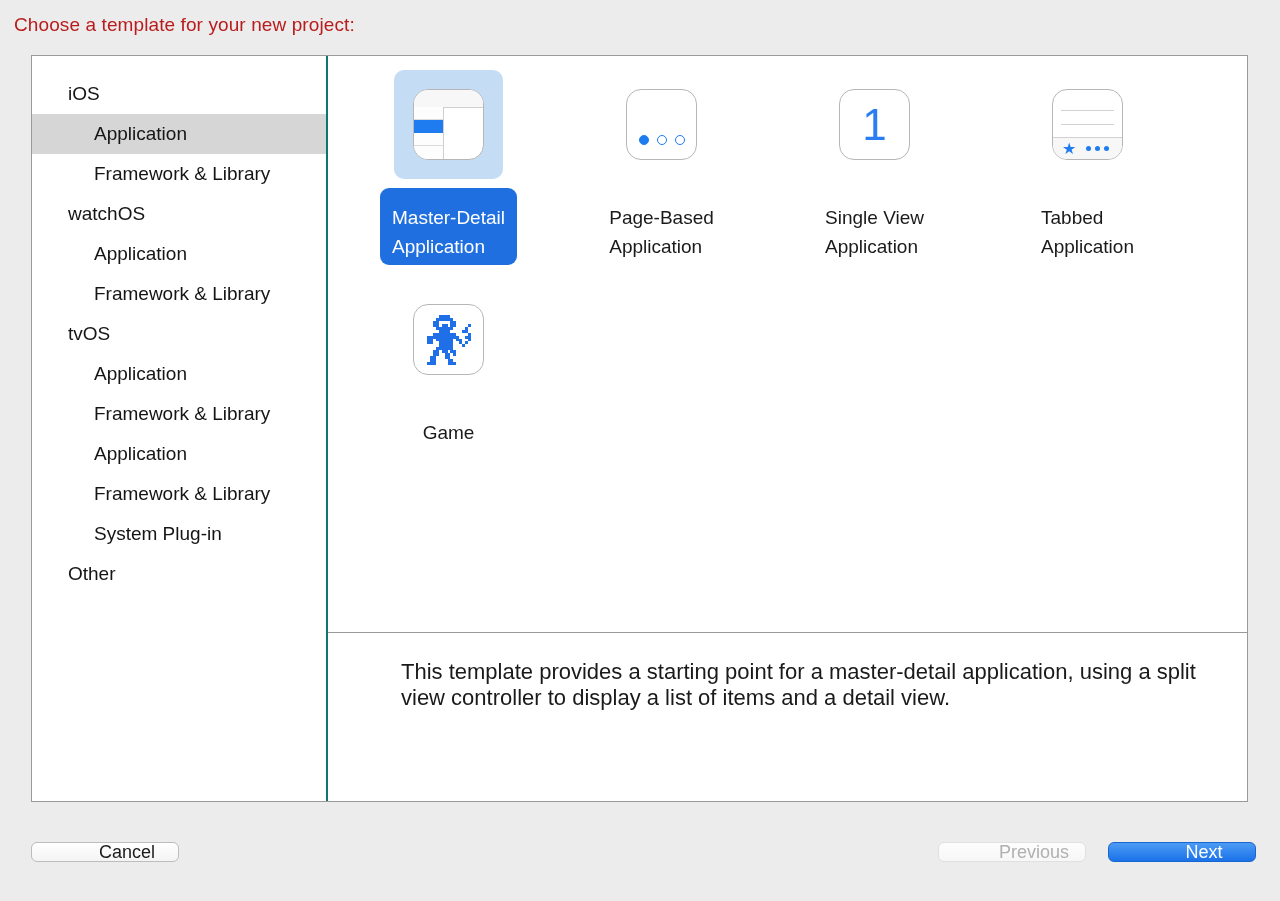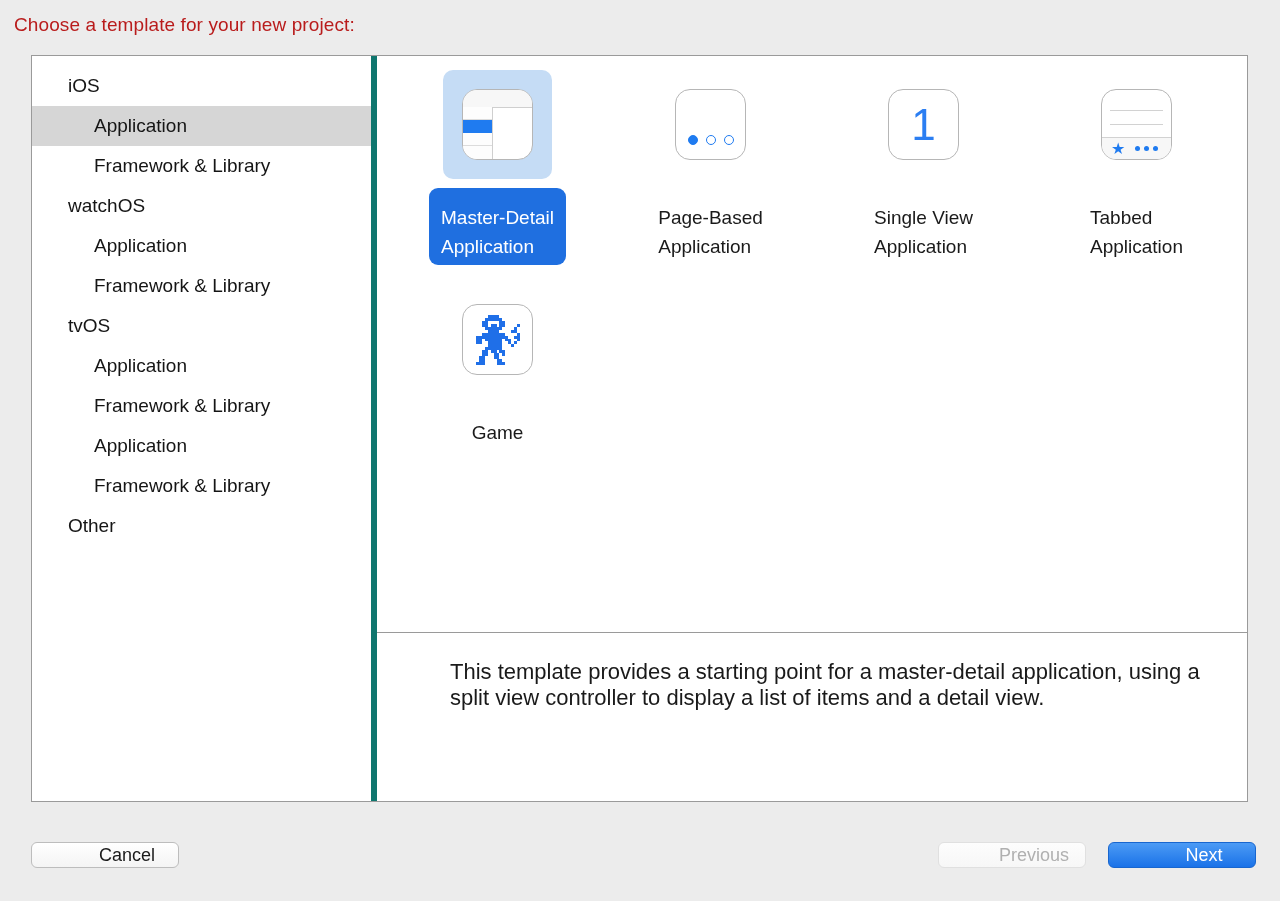--- a/index.html
+++ b/index.html
@@ -34,25 +34,25 @@
     width: 1217px;
     height: 747px;
     background: #ffffff;
     border: 1px solid #9a9a9a;
     box-sizing: border-box;
     display: flex;
   }
 
   
   .sidebar {
-    width: 345px;
-    border-right: 6px solid #0f766e;
+    width: 296px;
+    border-right: 2px solid #0f766e;
     box-sizing: border-box;
     background: #ffffff;
-    padding-top: 10px;
+    padding-top: 18px;
     overflow: hidden;
   }
   .side-row {
     height: 40px;
     line-height: 40px;
     font-size: 19px;
     color: #151515;
     white-space: nowrap;
   }
   .side-row.group { padding-left: 36px; }
@@ -200,21 +200,21 @@
     font-size: 22px;
     line-height: 26px;
     color: #1a1a1a;
     max-width: 830px;
     margin-left: 40px;
   }
 
   
   .btn {
     position: absolute;
-    height: 26px;
+    height: 20px;
     border-radius: 6px;
     font-size: 18px;
     display: flex;
     align-items: center;
     justify-content: center;
     box-sizing: border-box;
     border: 1px solid #bdbdbd;
     background: linear-gradient(#ffffff, #f4f4f4);
     color: #1a1a1a;
     padding-left: 44px;
@@ -245,20 +245,21 @@
       <div class="side-row child selected">Application</div>
       <div class="side-row child">Framework &amp; Library</div>
       <div class="side-row group">watchOS</div>
       <div class="side-row child">Application</div>
       <div class="side-row child">Framework &amp; Library</div>
       <div class="side-row group">tvOS</div>
       <div class="side-row child">Application</div>
       <div class="side-row child">Framework &amp; Library</div>
       <div class="side-row child">Application</div>
       <div class="side-row child">Framework &amp; Library</div>
+      <div class="side-row child">System Plug-in</div>
       <div class="side-row group">Other</div>
     </div>
 
   <div class="right">
     <div class="grid" id="grid">
         <div class="tile selected">
           <div class="tile-icon-wrap">
             <div class="ic ic-md">
               <div class="md-top"></div>
               <div class="md-left"></div>

